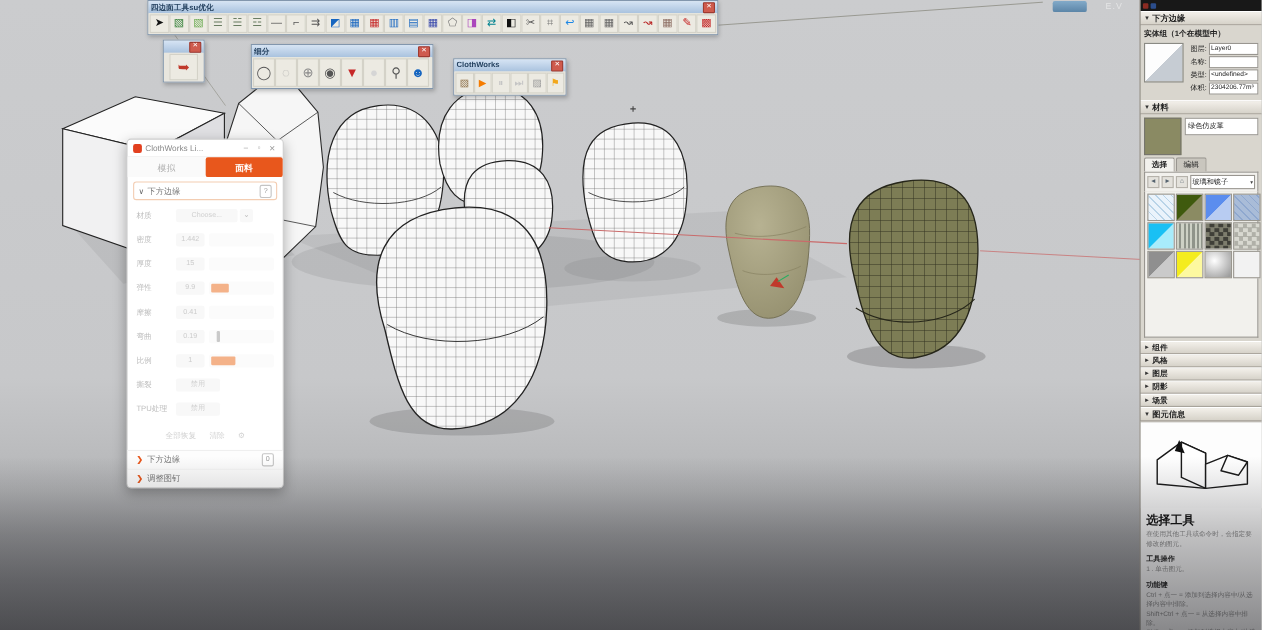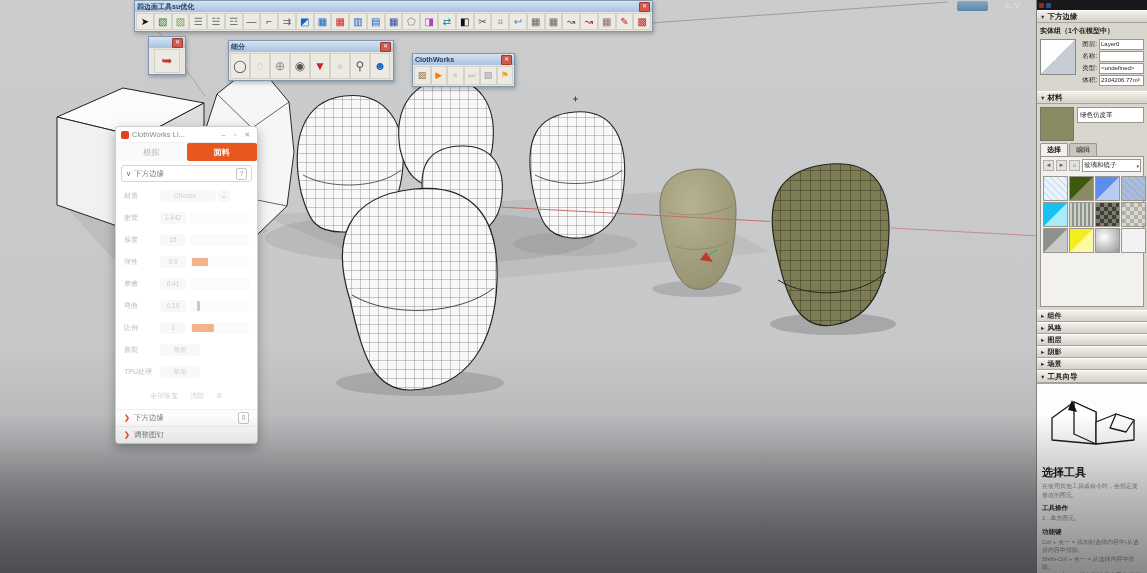--- a/index.html
+++ b/index.html
@@ -427,21 +427,21 @@
           <span>阴影</span>
         </div>
         <div class="sec-h">
           <span class="arr">►</span>
           <span>场景</span>
         </div>
       </div>
 
     <div class="sec-h">
       <span class="arr">▼</span>
-      <span>工具向导</span>
+      <span>图元信息</span>
     </div>
     <div class="instructor">
       <div class="house-box">
         <svg width="96" height="70" viewBox="0 0 96 70">
           <g fill="#ffffff" stroke="#1a1a1a" stroke-width="1.3" stroke-linejoin="round">
             <polygon points="8,30 30,14 52,24 52,56 8,52"></polygon>
             <polygon points="30,14 52,24 52,56 30,46"></polygon>
             <polygon points="52,34 72,26 90,32 90,52 52,56"></polygon>
             <polygon points="72,26 90,32 82,44 66,40"></polygon>
           </g>

